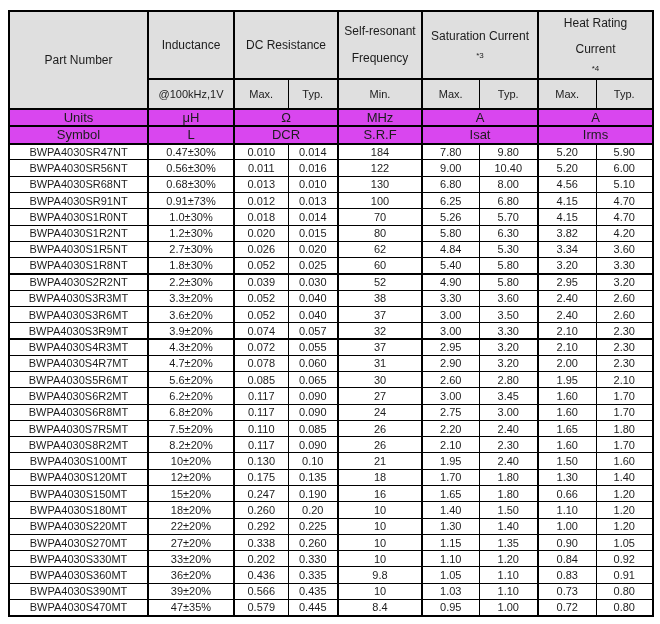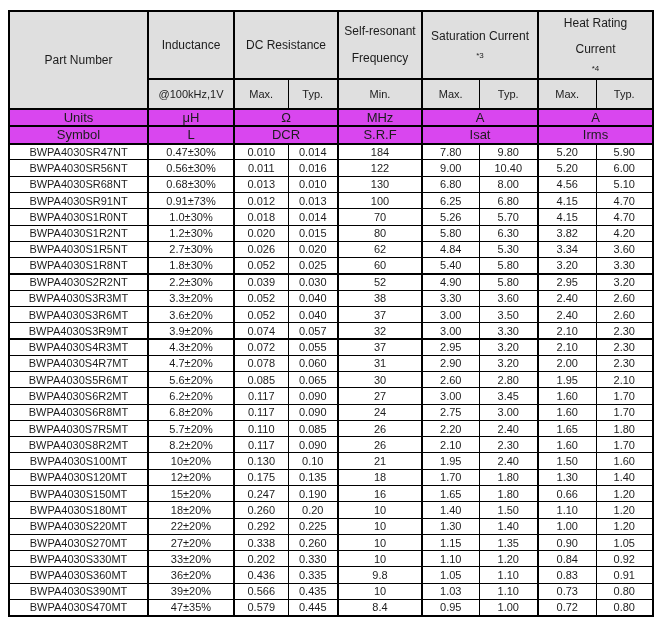--- a/index.html
+++ b/index.html
@@ -319,21 +319,21 @@
           <td class="gb">0.117</td>
           <td>0.090</td>
           <td class="gb">24</td>
           <td class="gb">2.75</td>
           <td>3.00</td>
           <td class="gb">1.60</td>
           <td>1.70</td>
         </tr>
         <tr>
           <td>BWPA4030S7R5MT</td>
-          <td class="gb">5.7±20%</td>
+          <td class="gb">7.5±20%</td>
           <td class="gb">0.110</td>
           <td>0.085</td>
           <td class="gb">26</td>
           <td class="gb">2.20</td>
           <td>2.40</td>
           <td class="gb">1.65</td>
           <td>1.80</td>
         </tr>
         <tr>
           <td>BWPA4030S8R2MT</td>

